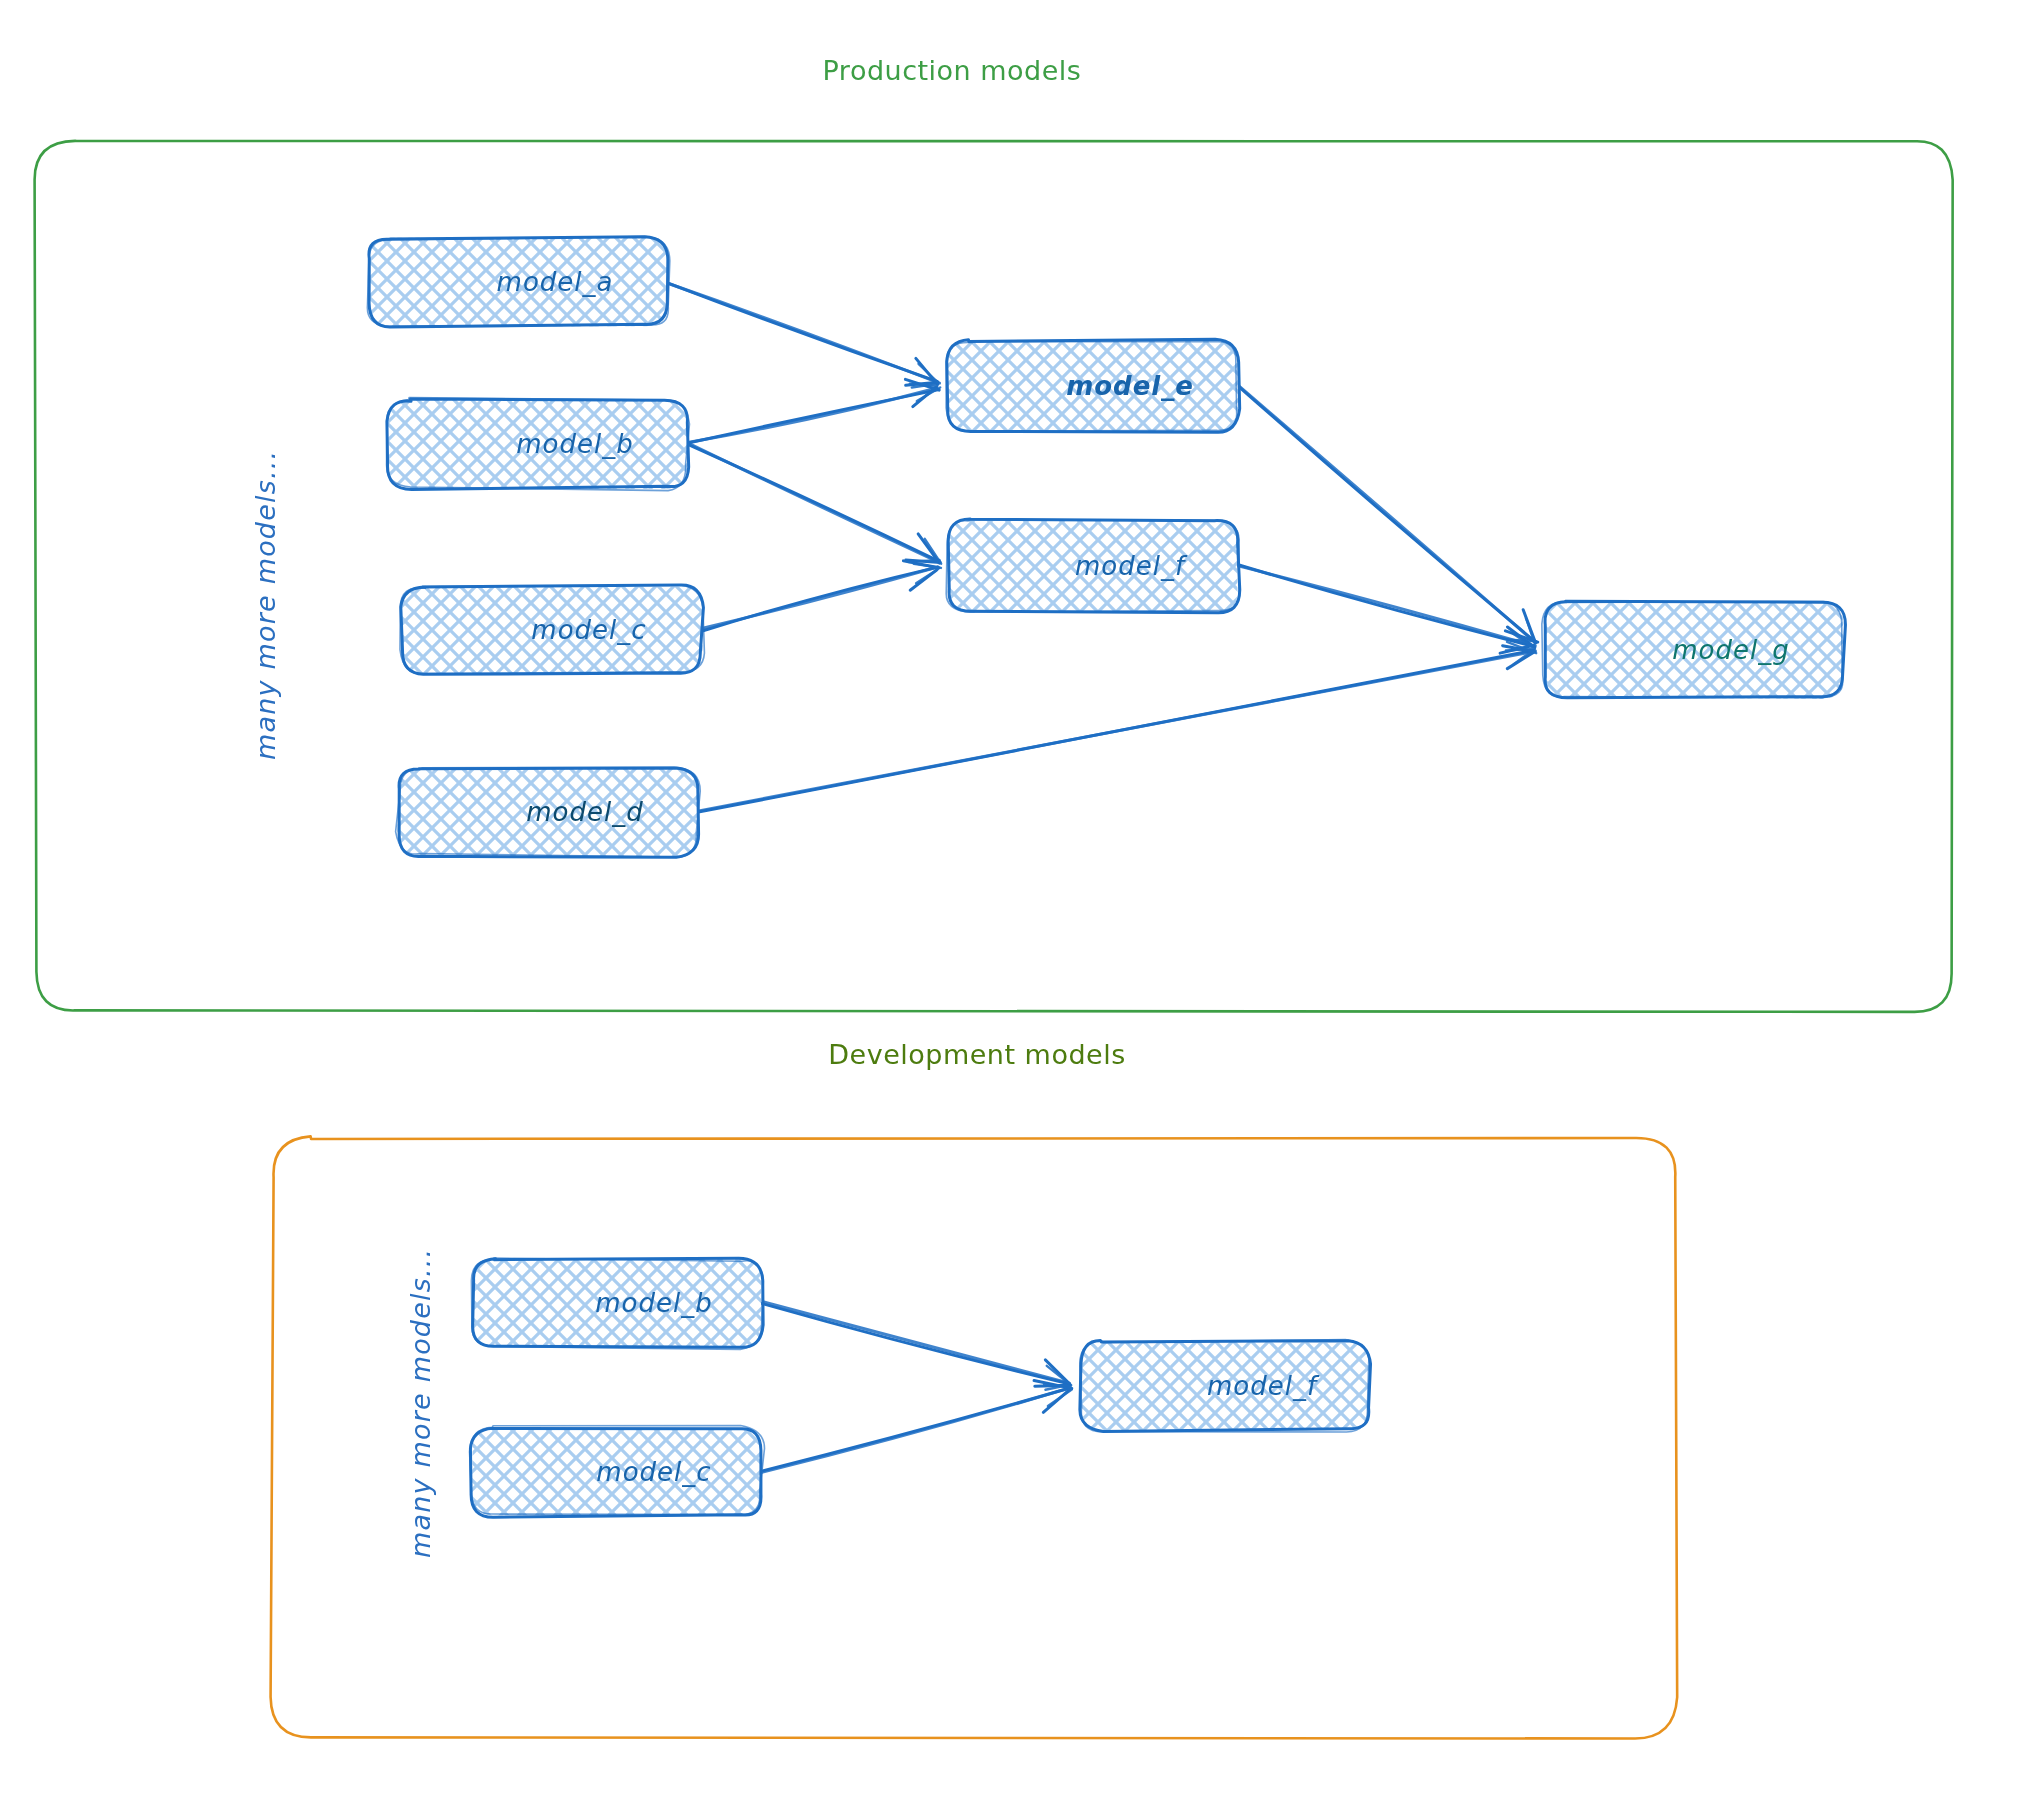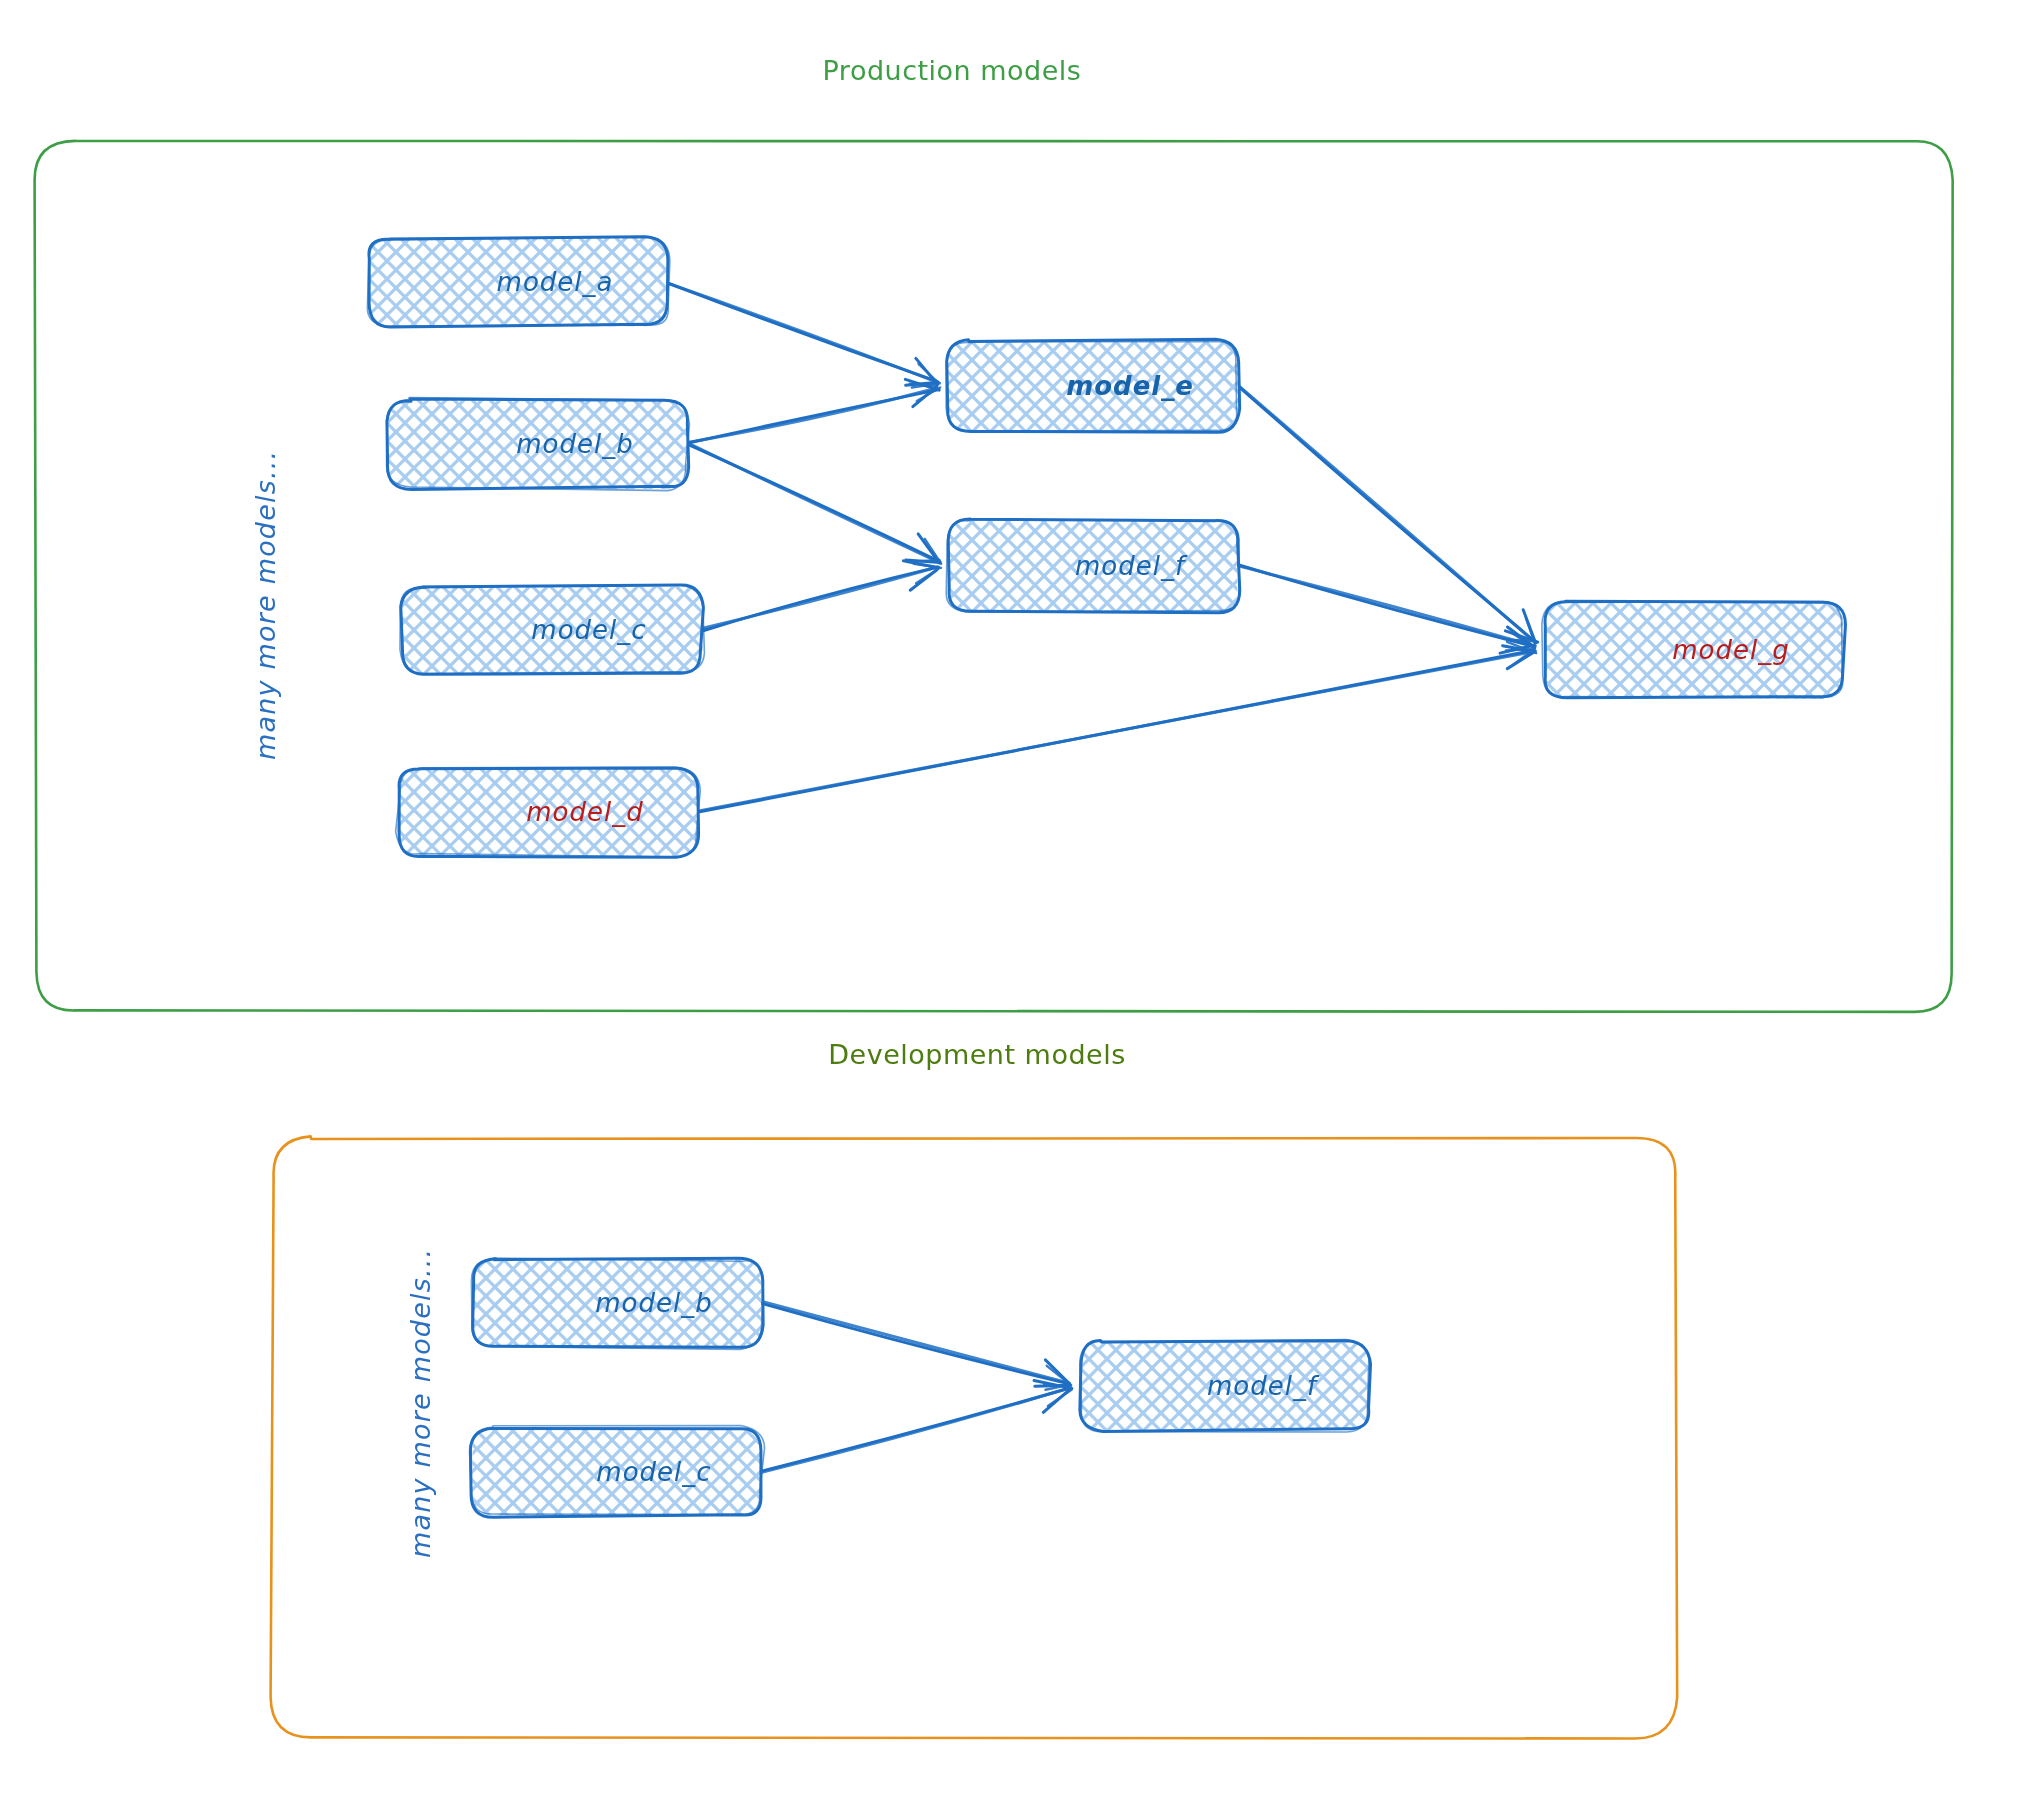--- a/index.html
+++ b/index.html
@@ -225,23 +225,23 @@
         </g>
       </g>
   </svg>
 
   <div id="text-layer">
       <div class="lbl group-title" style="left: 952px; top: 55px; color: rgb(61, 158, 69);">Production models</div>
       <div class="lbl side-note" style="left: 250px; top: 760px; color: rgb(43, 111, 192); transform: rotate(-90deg);">many more models...</div>
       <div class="lbl node-label" style="left: 518px; top: 282px; color: rgb(24, 100, 171);">model_a</div>
       <div class="lbl node-label" style="left: 538px; top: 444px; color: rgb(24, 100, 171);">model_b</div>
       <div class="lbl node-label" style="left: 552px; top: 630px; color: rgb(24, 100, 171);">model_c</div>
-      <div class="lbl node-label" style="left: 548px; top: 812px; color: #b91c1c; text-align: center;">model_d</div>
+      <div class="lbl node-label" style="left: 548px; top: 812px; color: #0c4a6e; text-align: center;">model_d</div>
       <div class="lbl node-label" style="left: 1093px; top: 386px; color: rgb(24, 100, 171); font-weight: bold;">model_e</div>
       <div class="lbl node-label" style="left: 1093px; top: 566px; color: rgb(24, 100, 171);">model_f</div>
-      <div class="lbl node-label" style="left: 1694px; top: 650px; color: #b91c1c;">model_g</div>
+      <div class="lbl node-label" style="left: 1694px; top: 650px; color: #0f766e;">model_g</div>
       <div class="lbl group-title" style="left: 977px; top: 1039px; color: #4d7c0f;">Development models</div>
       <div class="lbl side-note" style="left: 405px; top: 1558px; color: rgb(43, 111, 192); transform: rotate(-90deg);">many more models...</div>
       <div class="lbl node-label" style="left: 617px; top: 1303px; color: rgb(24, 100, 171);">model_b</div>
       <div class="lbl node-label" style="left: 617px; top: 1472px; color: rgb(24, 100, 171);">model_c</div>
       <div class="lbl node-label" style="left: 1225px; top: 1386px; color: rgb(24, 100, 171);">model_f</div>
     </div>
 </div>
 
 </body></html>

